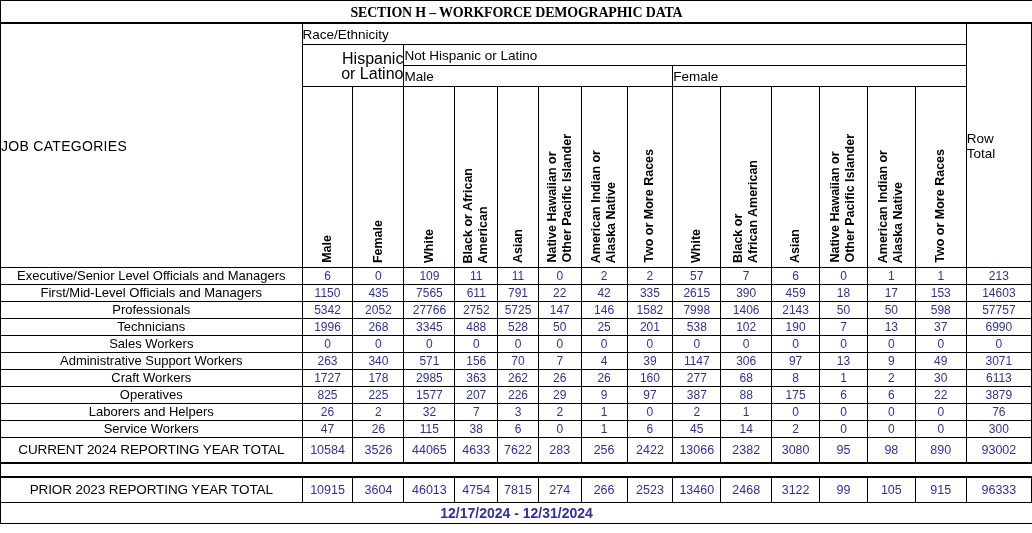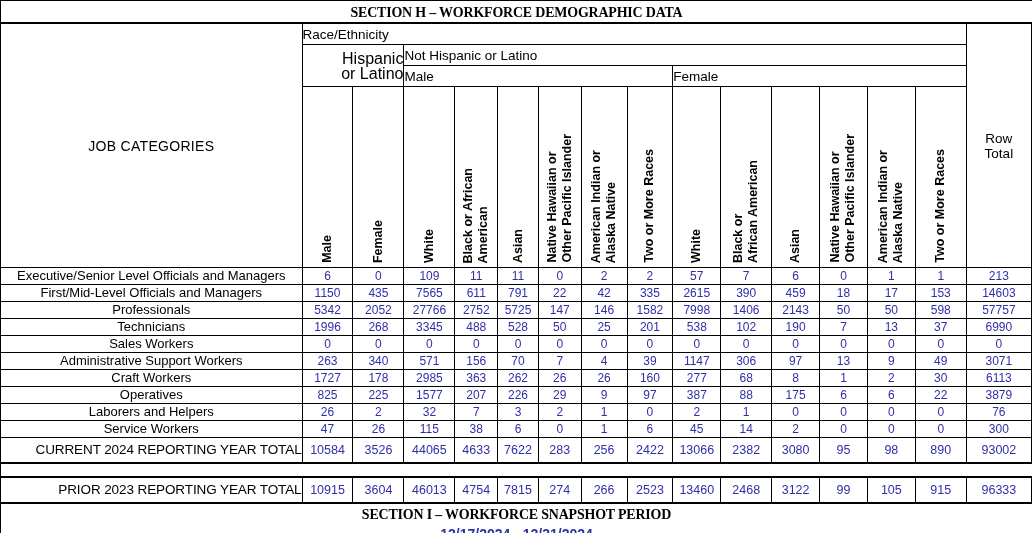--- a/index.html
+++ b/index.html
@@ -62,21 +62,21 @@
 
   .hisp-lat {
     text-align: right;
     font-weight: bold;
     font-size: 16px;
     line-height: 15px;
   }
 
   
   .jobcat-head {
-    text-align: center;
+    text-align: left;
     font-weight: bold;
     font-size: 14px;
     letter-spacing: 0.3px;
   }
 
   
   .rot-cell {
     height: 180px;
     position: relative;
   }
@@ -91,21 +91,21 @@
     writing-mode: vertical-rl;
     transform: rotate(180deg);
     font-weight: bold;
     font-size: 12.5px;
     line-height: 15px;
     text-align: left;
     white-space: pre;
     letter-spacing: 0px;
   }
   .rowtotal-head {
-    text-align: center;
+    text-align: left;
     font-weight: bold;
     font-size: 13.5px;
     line-height: 15px;
     vertical-align: middle;
   }
 
   
   .jobrow-label {
     text-align: center;
     padding-left: 6px;
@@ -119,21 +119,21 @@
     text-align: center;
     color: #2f2fa8;
     font-size: 12px;
     font-weight: bold;
     height: 16px;
     line-height: 16px;
   }
 
   
   .total-label {
-    text-align: right;
+    text-align: center;
     padding-right: 8px;
     font-weight: bold;
     font-size: 13.5px;
     white-space: nowrap;
     height: 24px;
     line-height: 24px;
     letter-spacing: -0.1px;
   }
   .total-num {
     text-align: center;
@@ -562,25 +562,20 @@
         </tr>
       </tbody>
   </table>
 
   <table class="grid">
     <colgroup>
         <col style="width:1032px">
       </colgroup>
     <tbody>
       <tr>
-        <td style="border-bottom:none;">
-          <div class="section-title">SECTION I – WORKFORCE SNAPSHOT PERIOD</div>
-        </td>
-      </tr>
-      <tr>
         <td style="border-top:none;">
           <div class="snapshot-dates">12/17/2024 - 12/31/2024</div>
         </td>
       </tr>
     </tbody>
   </table>
 
 </div>
 
 </body></html>

